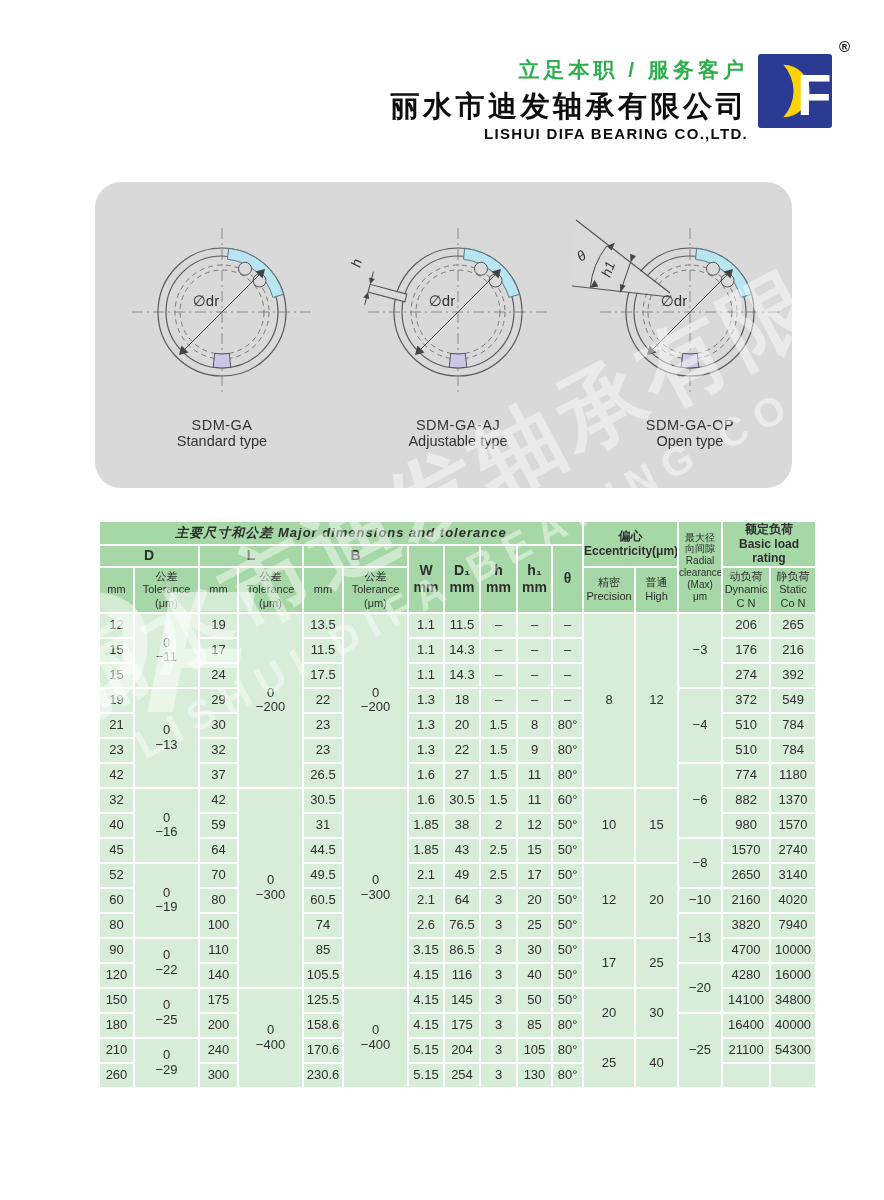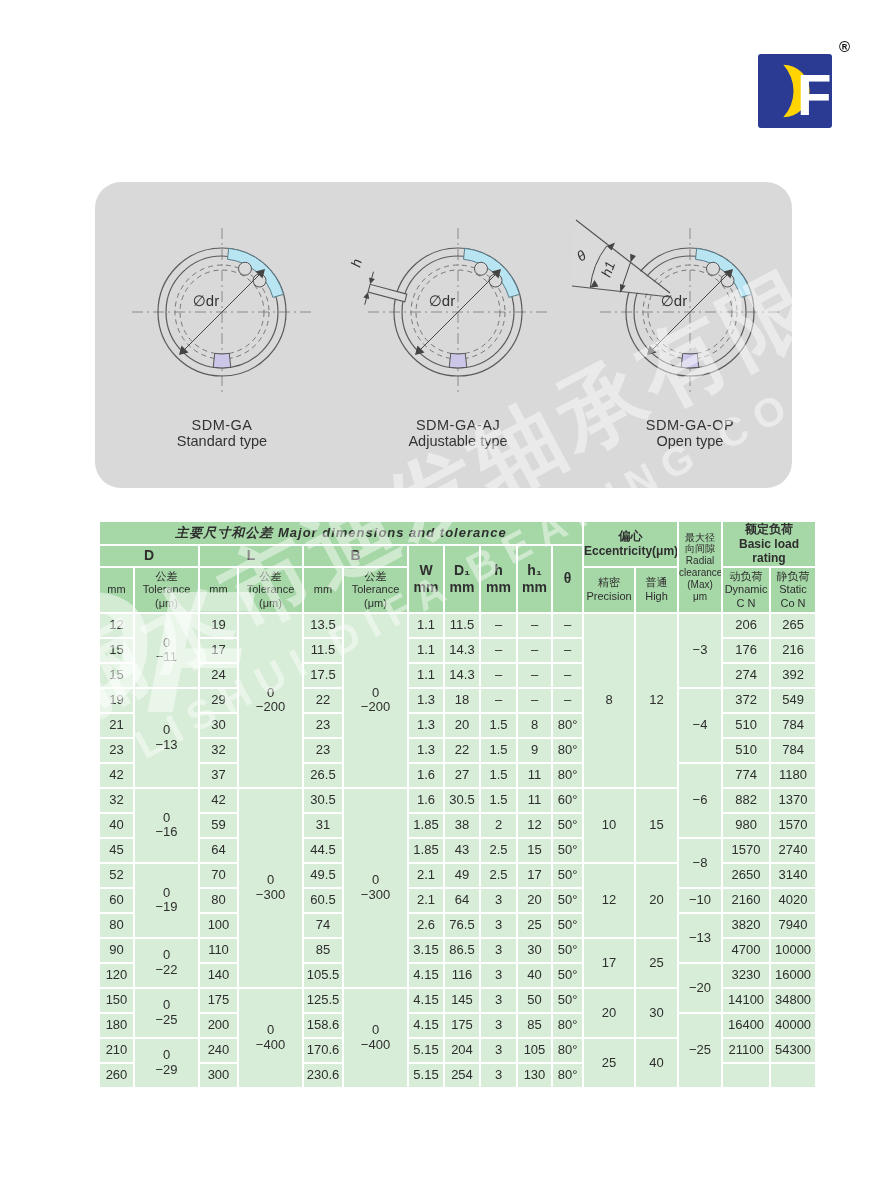--- a/index.html
+++ b/index.html
@@ -58,20 +58,25 @@
   .hr0 th.tight{font-size:10px;line-height:1.18;font-weight:normal;}
 
   .footnote{position:absolute;top:1100px;left:98px;width:717px;text-align:right;font-size:13.5px;color:#222;letter-spacing:1px;z-index:3;}
 </style>
 </head>
 <body>
 
 <div class="page">
 
   <div class="brand">
+    <div class="brand-text">
+      <div class="slogan">立足本职 / 服务客户</div>
+      <div class="company-cn">丽水市迪发轴承有限公司</div>
+      <div class="company-en">LISHUI DIFA BEARING CO.,LTD.</div>
+    </div>
     <div class="logo-wrap">
       <svg width="74" height="74" viewBox="0 0 76 76">
         <rect id="logo-bg" width="76" height="76" rx="3" fill="#2b3a93"></rect>
         <path id="logo-crescent" d="M 26 11 A 27 27 0 0 1 26 65 A 40 40 0 0 0 26 11 Z" fill="#ffd400"></path>
         <text x="40" y="63" font-size="58" font-weight="bold" fill="#ffffff">F</text>
       </svg>
       <span class="reg">®</span>
     </div>
   </div>
 
@@ -437,21 +442,21 @@
         <tr>
           <td>120</td>
           <td>140</td>
           <td>105.5</td>
           <td>4.15</td>
           <td>116</td>
           <td>3</td>
           <td>40</td>
           <td>50°</td>
           <td rowspan="2">−20</td>
-          <td>3230</td>
+          <td>4280</td>
           <td>16000</td>
         </tr>
         <tr>
           <td>150</td>
           <td rowspan="2">0
 −25</td>
           <td>175</td>
           <td rowspan="4">0
 −400</td>
           <td>125.5</td>

